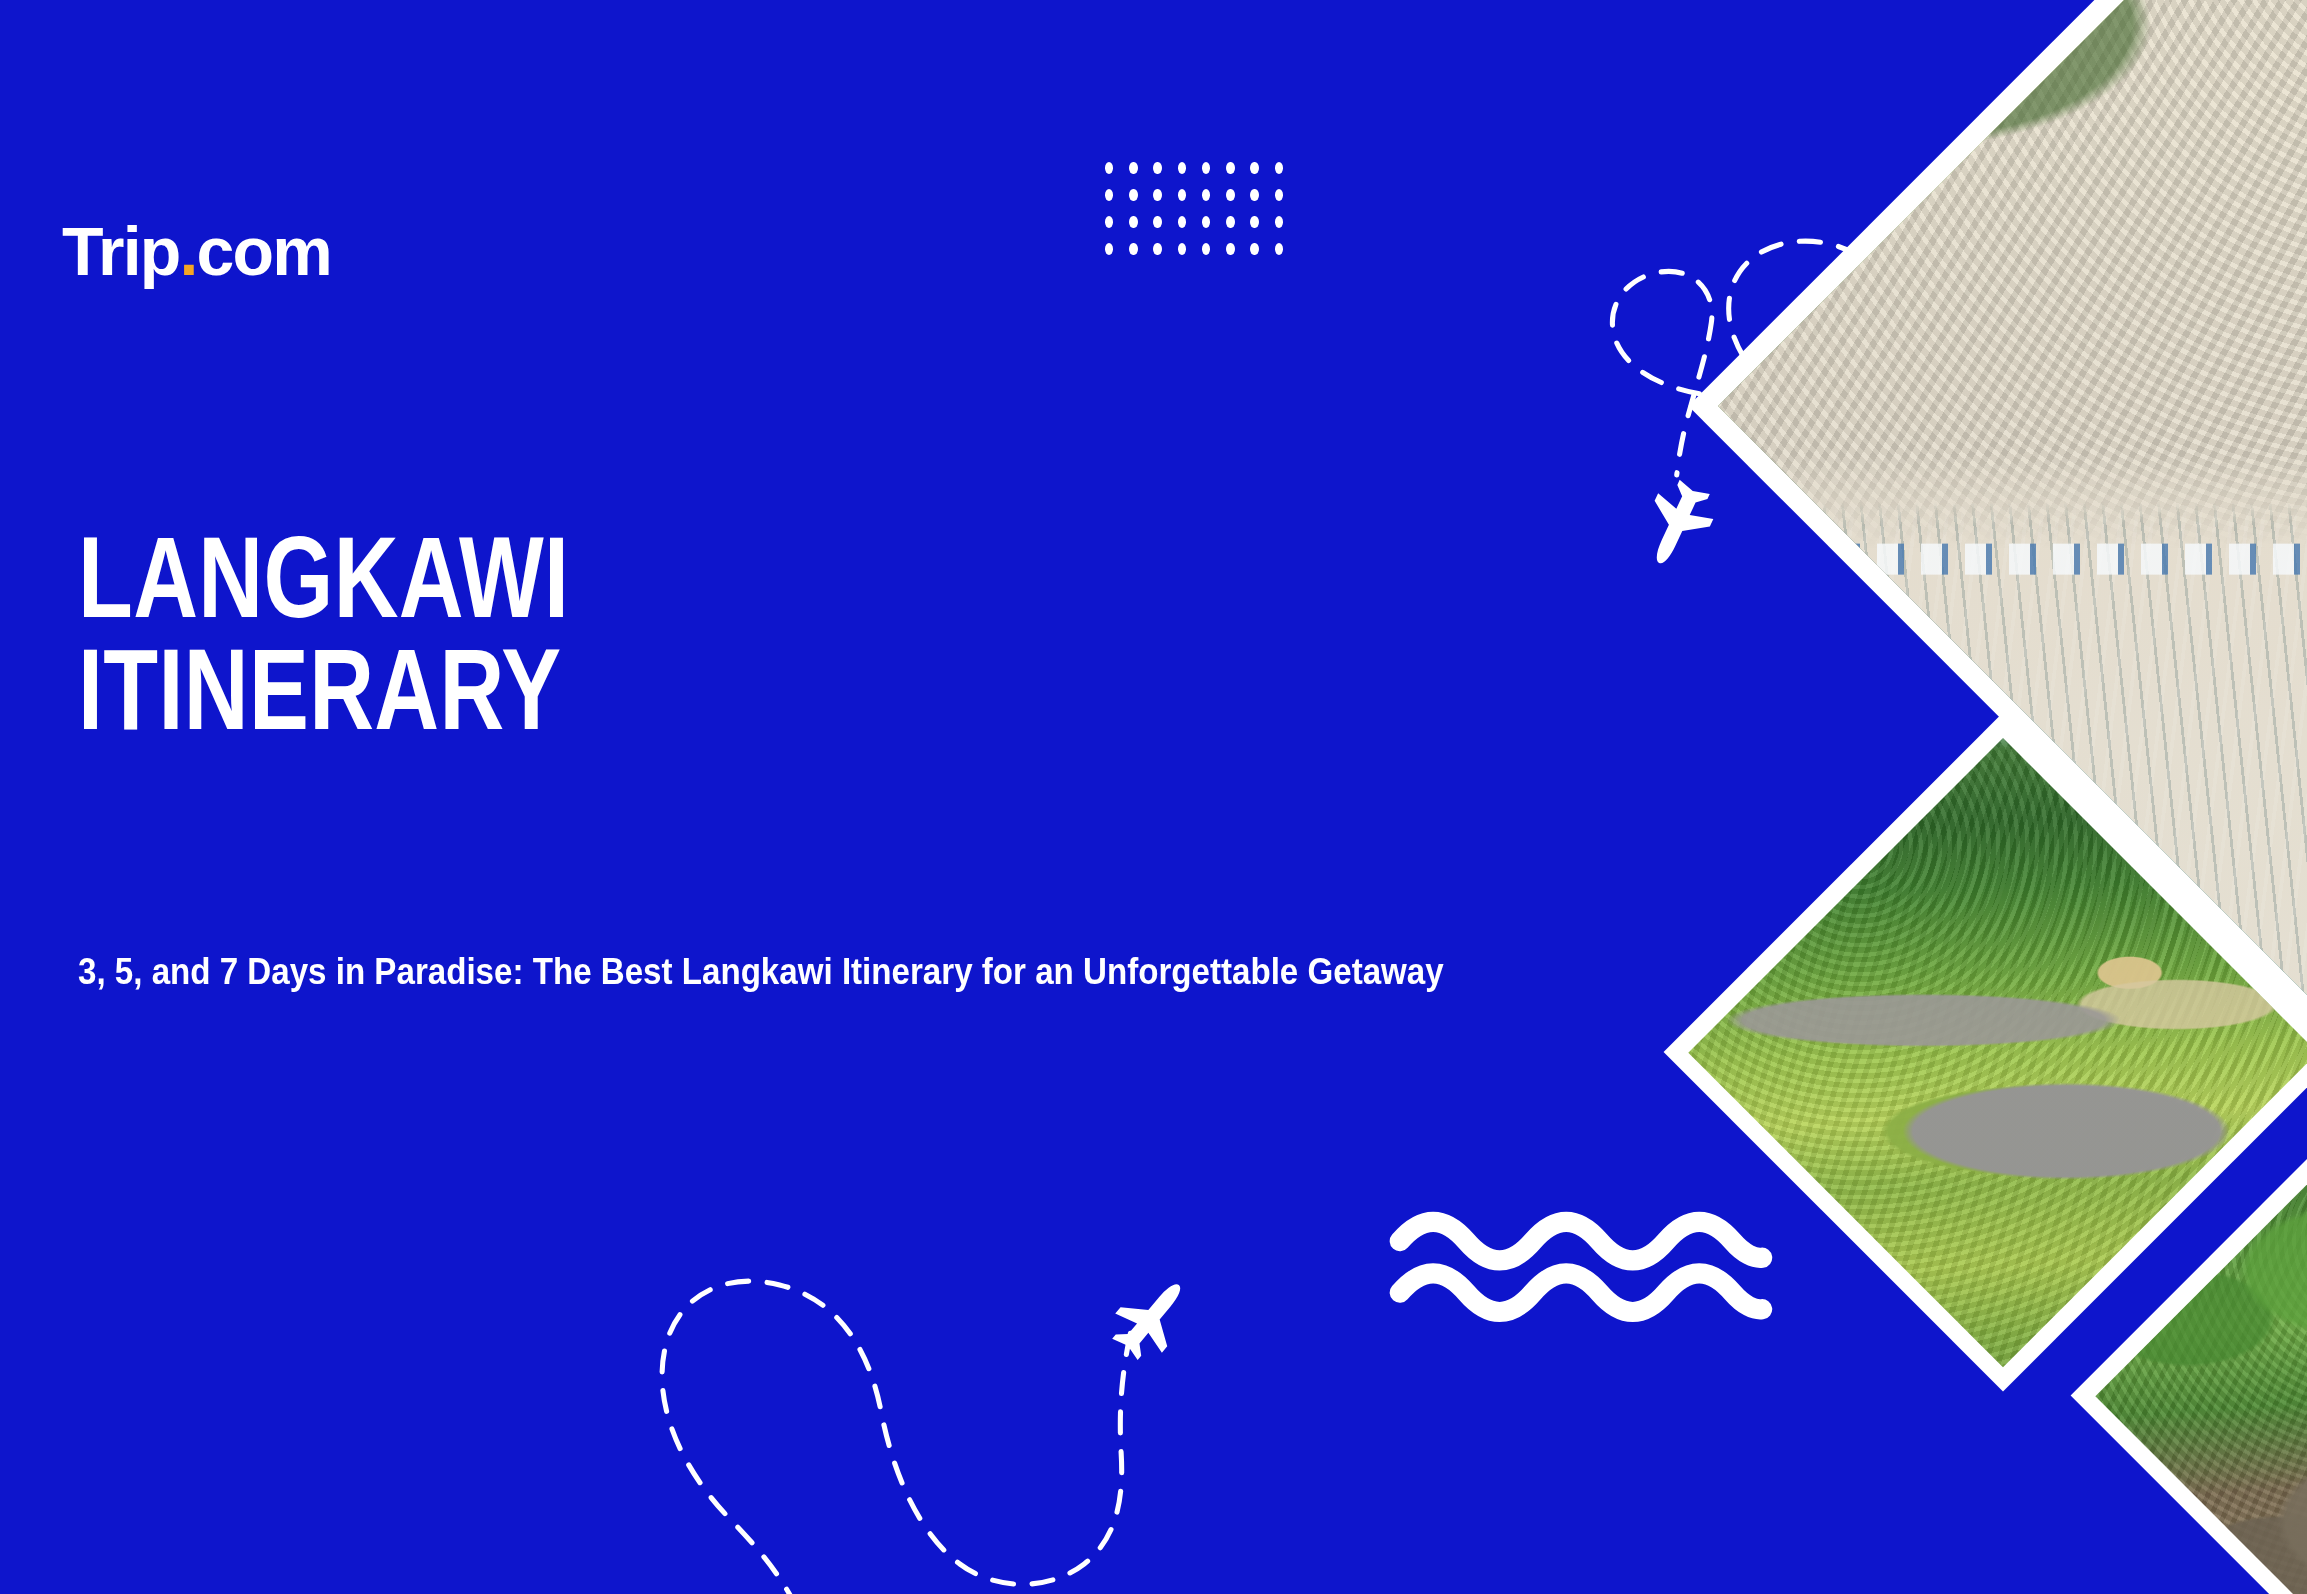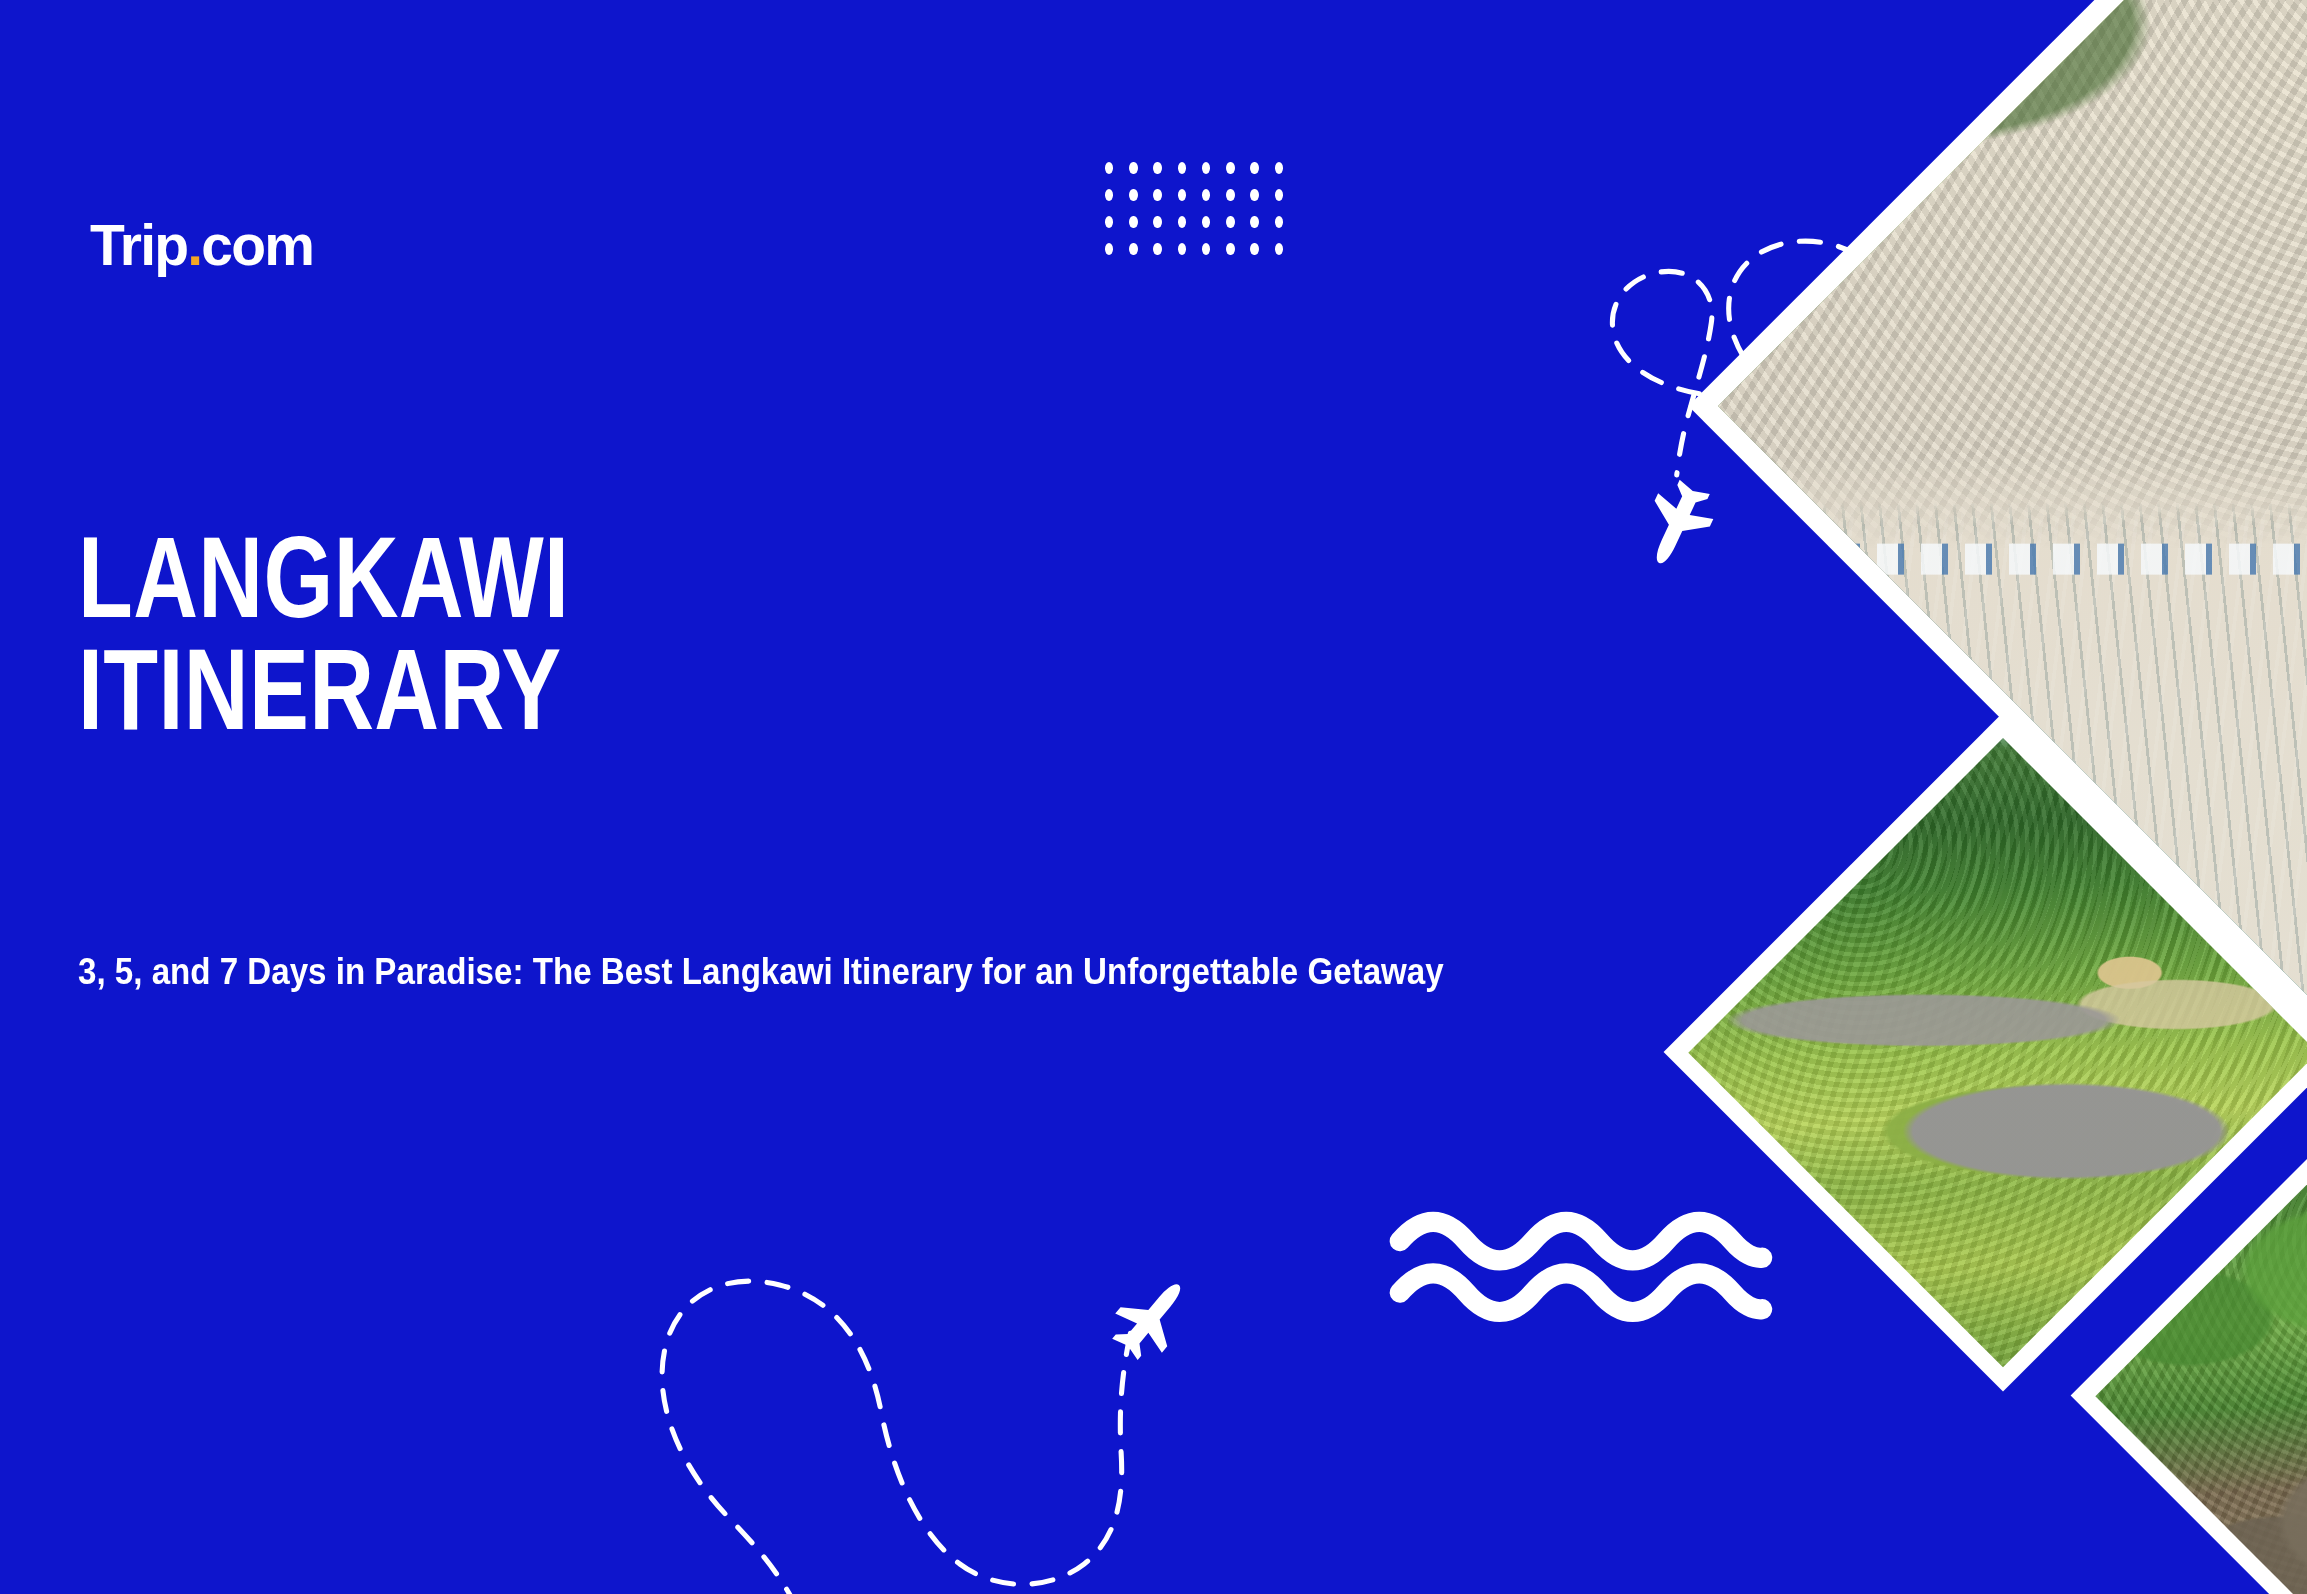--- a/index.html
+++ b/index.html
@@ -35,23 +35,23 @@
 
   #path-top{left:1536px;top:-28px;width:646px;height:623px;}
   #path-bottom{left:595px;top:1195px;width:720px;height:415px;}
   #wave-mark{left:1398px;top:1220px;width:365px;height:92px;}
 
   .deco svg{display:block;width:100%;height:100%;overflow:visible;}
 
   
   #logo{
     position:absolute;
-    left:90px; top:217px;
+    left:62px; top:217px;
     color:#ffffff;
-    font-size:57px;
+    font-size:68px;
     font-weight:700;
     letter-spacing:-1.8px;
     line-height:1;
     white-space:nowrap;
   }
   #logo .dot{color:#F5A623;}
 
   #headline{
     position:absolute;
     left:78px; top:445px;

